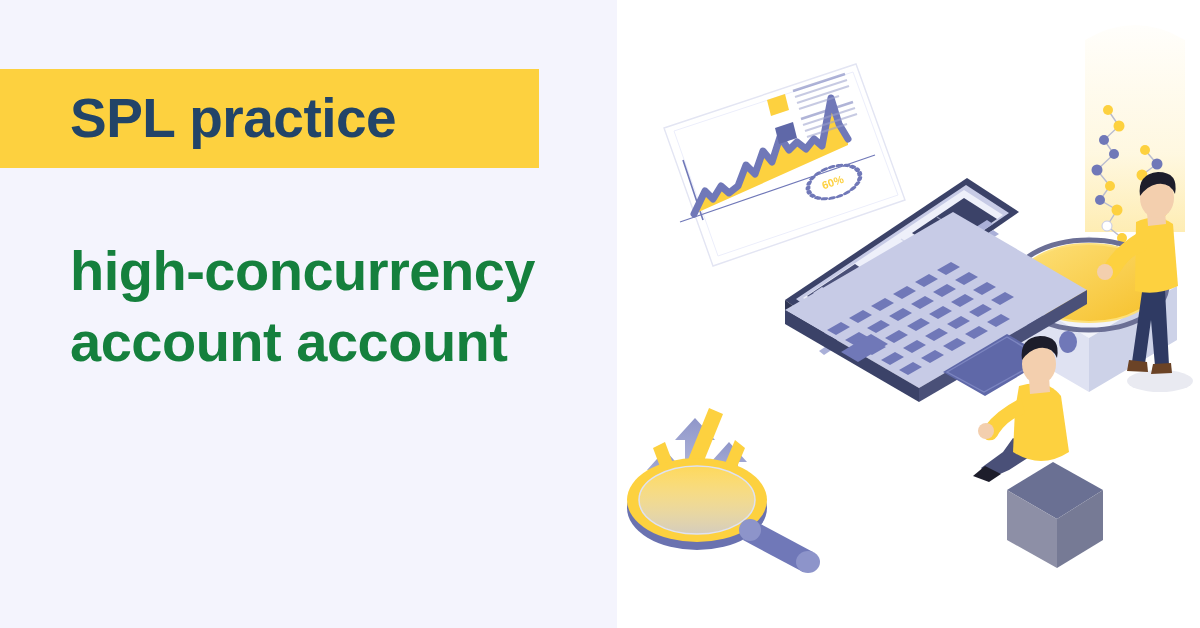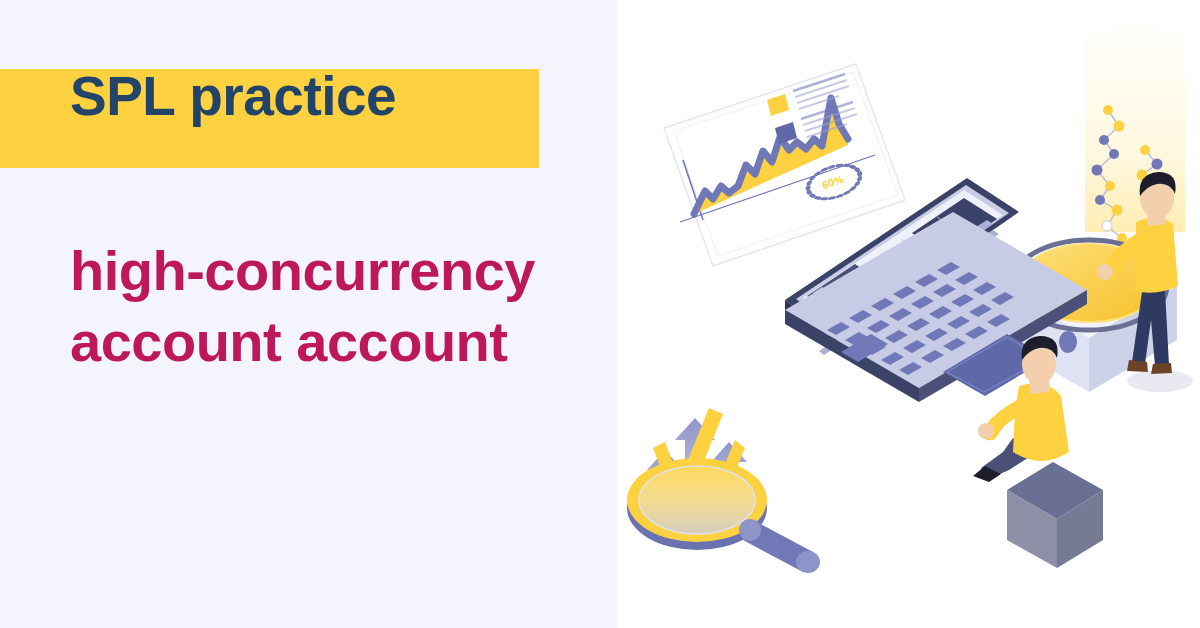--- a/index.html
+++ b/index.html
@@ -11,31 +11,31 @@
   .banner{position:relative;width:1200px;height:628px;background:#ffffff;overflow:hidden;}
 
   
   .left-panel{
     position:absolute;left:0;top:0;width:617px;height:628px;
     background:#f4f4fd;
   }
   .title-bar{
     position:absolute;left:0;top:69px;width:539px;height:99px;
     background:#fdd13f;
-    display:flex;align-items:flex-start;
+    display:flex;align-items:center;
   }
   .title-text{
     margin-left:70px;
     font-size:55px;font-weight:bold;color:#224468;
     letter-spacing:-0.5px;line-height:1;
     white-space:nowrap;
   }
   .subtitle{
     position:absolute;left:70px;top:236px;width:530px;
-    font-size:56px;font-weight:bold;color:#be185d;
+    font-size:56px;font-weight:bold;color:#15803d;
     line-height:1.26;letter-spacing:-0.5px;
   }
   .subtitle .sub-line{display:block;white-space:nowrap;}
 
   
   .right-panel{
     position:absolute;left:617px;top:0;width:583px;height:628px;
     background:#ffffff;
   }
   .illus{position:absolute;left:0;top:0;width:583px;height:628px;}

